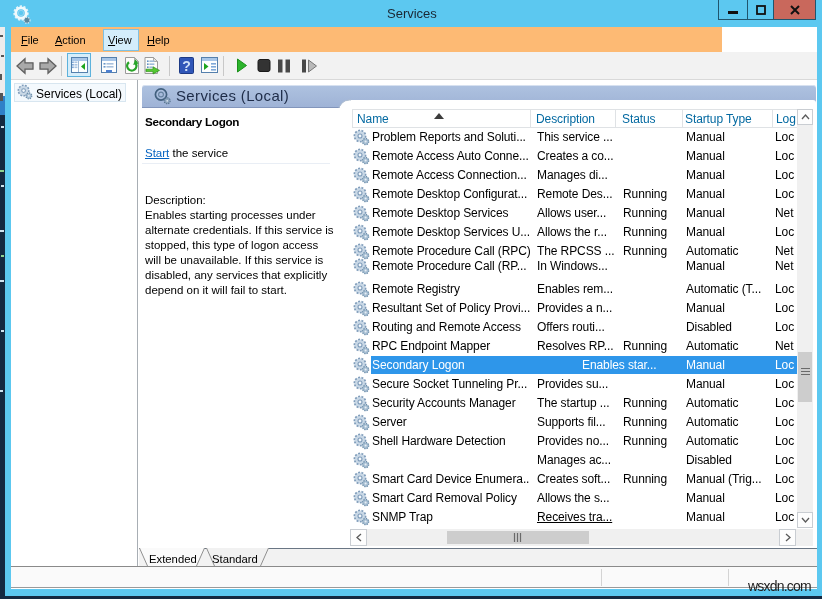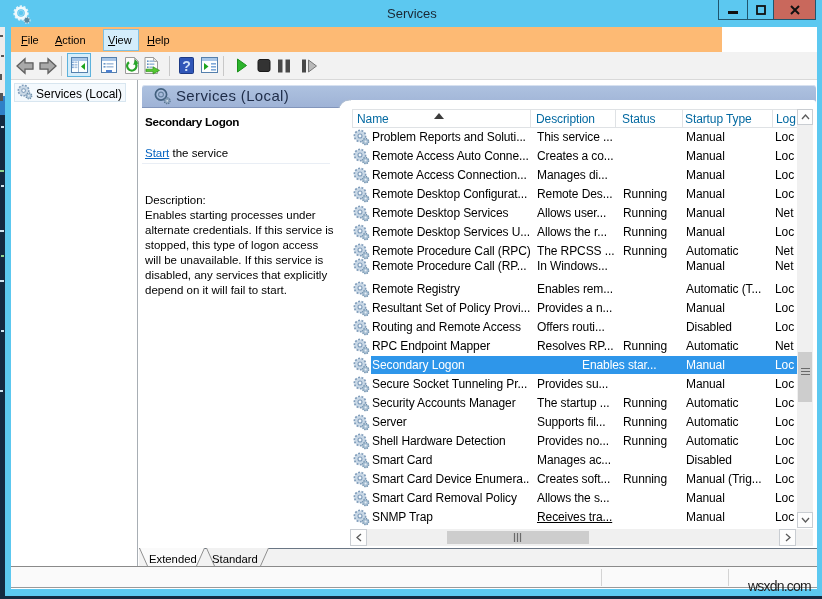--- a/index.html
+++ b/index.html
@@ -467,21 +467,20 @@
       <div class="cell" style="left:423px;width:22px;">Loc</div>
     </div>
   <div class="row" style="top:451px">
       <svg class="gicon" style="left:1px;top:1px" width="17" height="17" viewBox="0 0 17 17">
         <circle cx="7" cy="7" r="5.6" fill="#c9d8e6" stroke="#7f9cba" stroke-width="1.7" stroke-dasharray="1.9 1.5"></circle>
         <circle cx="7" cy="7" r="4.4" fill="#c9d8e6"></circle>
         <circle cx="7" cy="7" r="2" fill="#f4f8fb" stroke="#7f9cba" stroke-width="1.1"></circle>
         <circle cx="12.6" cy="12.6" r="3.1" fill="#a9c0d4" stroke="#6c8daa" stroke-width="1.3" stroke-dasharray="1.3 1.1"></circle>
         <circle cx="12.6" cy="12.6" r="1" fill="#e8eff5"></circle>
       </svg>
-      <div class="cell" style="left:20px;width:158px;">Smart Card</div>
       <div class="cell" style="left:185px;width:78px;">Manages ac...</div>
       <div class="cell" style="left:271px;width:55px;"></div>
       <div class="cell" style="left:334px;width:88px;">Disabled</div>
       <div class="cell" style="left:423px;width:22px;">Loc</div>
     </div>
   <div class="row" style="top:470px">
       <svg class="gicon" style="left:1px;top:1px" width="17" height="17" viewBox="0 0 17 17">
         <circle cx="7" cy="7" r="5.6" fill="#c9d8e6" stroke="#7f9cba" stroke-width="1.7" stroke-dasharray="1.9 1.5"></circle>
         <circle cx="7" cy="7" r="4.4" fill="#c9d8e6"></circle>
         <circle cx="7" cy="7" r="2" fill="#f4f8fb" stroke="#7f9cba" stroke-width="1.1"></circle>

